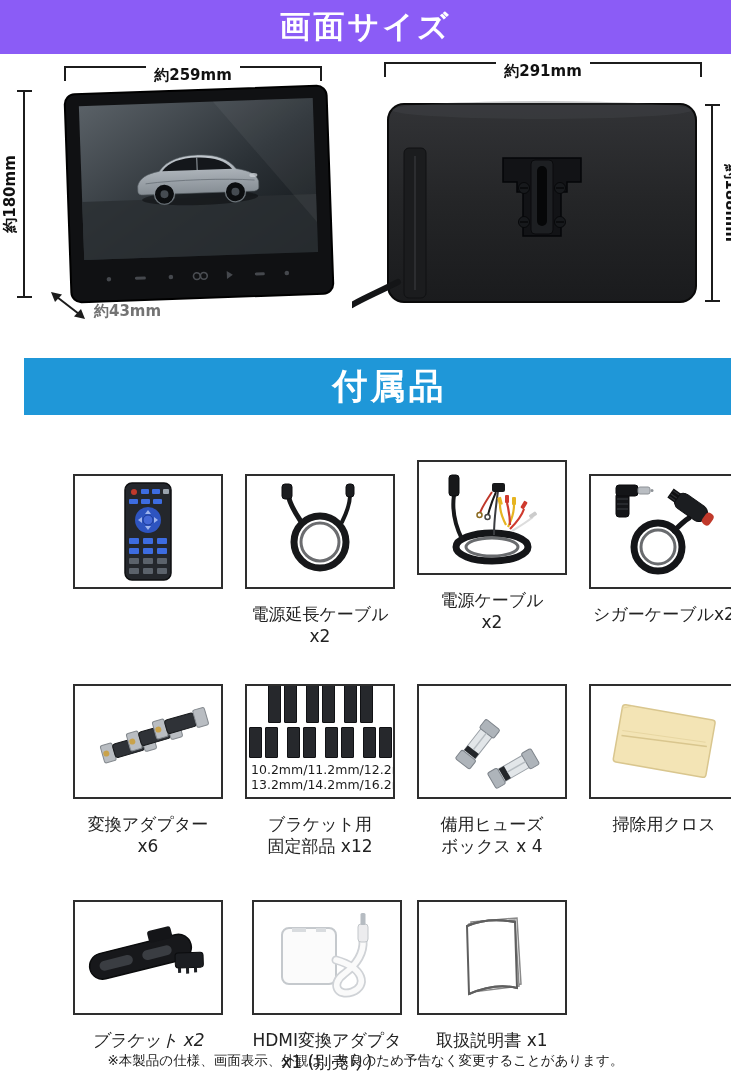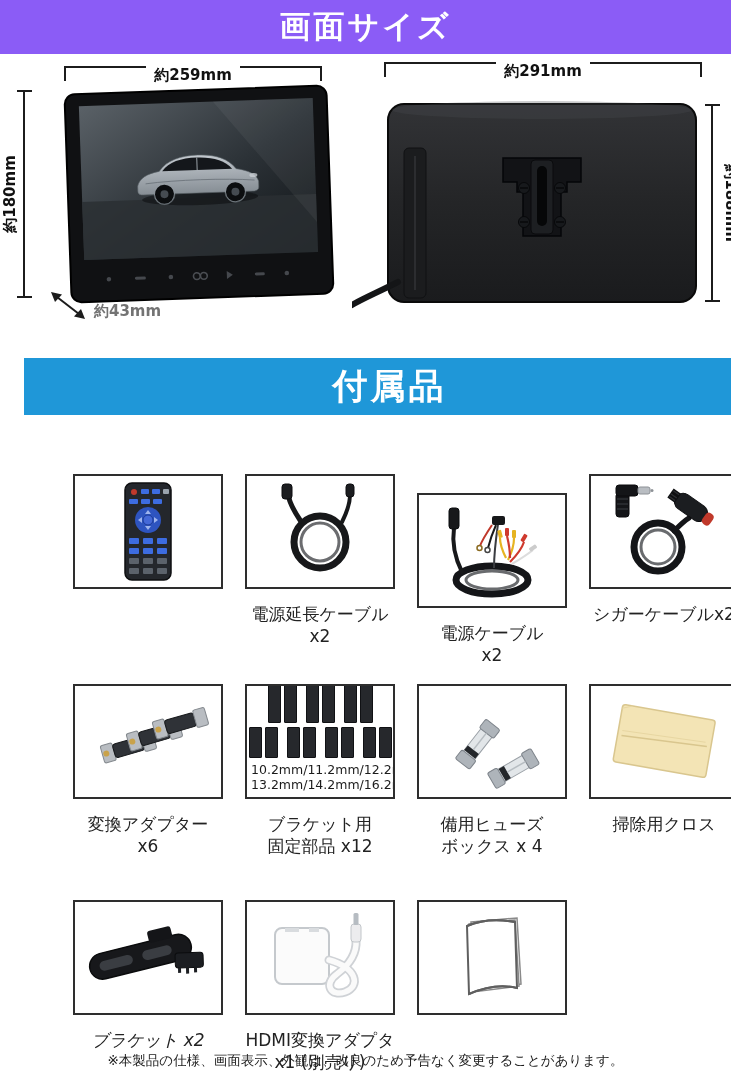--- a/index.html
+++ b/index.html
@@ -228,21 +228,21 @@
         <path d="M80 40 C 86 28, 88 21, 88 13" stroke="#17181a" stroke-width="4" fill="none" stroke-linecap="round"></path>
         <rect x="84" y="2" width="8" height="13" rx="3" fill="#1c1d20" stroke="#0c0d0f"></rect>
       </svg>
     </div>
     <figcaption class="cap">
       <span>電源延長ケーブル</span>
       <span class="l2">x2</span>
     </figcaption>
   </figure>
 
-  <figure class="acc" style="left:377px;top:477px;">
+  <figure class="acc" style="left:377px;top:444px;">
     <div class="abox">
       <svg width="124" height="102" viewBox="0 0 124 102">
         <ellipse cx="62" cy="80" rx="36" ry="14" fill="none" stroke="#141518" stroke-width="7"></ellipse>
         <ellipse cx="62" cy="80" rx="26" ry="9" fill="none" stroke="#2a2c30" stroke-width="3" opacity="0.7"></ellipse>
         <path d="M32 72 C 24 56, 22 42, 24 28" stroke="#17181a" stroke-width="4" fill="none" stroke-linecap="round"></path>
         <rect x="19" y="8" width="10" height="21" rx="3" fill="#17181a" stroke="#0b0c0e"></rect>
         <path d="M64 68 C 64 52, 66 38, 68 24" stroke="#3a3c40" stroke-width="2" fill="none"></path>
         <rect x="62" y="16" width="13" height="9" rx="2" fill="#17181a"></rect>
         <g stroke-width="2" fill="none">
           <path d="M62 25 C 56 34, 52 40, 50 46" stroke="#c0392b"></path>
@@ -435,21 +435,21 @@
           </g>
         </g>
       </svg>
     </div>
     <figcaption class="cap">
       <span>ブラケット x2</span>
       <span class="l2"></span>
     </figcaption>
   </figure>
 
-  <figure class="acc" style="left:205px;top:884px;">
+  <figure class="acc" style="left:212px;top:884px;">
     <div class="abox">
       <svg width="122" height="100" viewBox="0 0 122 100">
         <rect x="16" y="20" width="54" height="56" rx="7" fill="#fbfbfb" stroke="#c5c9cd" stroke-width="2"></rect>
         <rect x="26" y="20" width="14" height="4" fill="#d9dcdf"></rect>
         <rect x="50" y="20" width="10" height="4" fill="#d9dcdf"></rect>
         <path d="M70 52 C 98 60, 102 78, 86 84 C 72 89, 64 76, 78 66 C 90 57, 98 46, 97 32" stroke="#cfd2d6" stroke-width="9" fill="none" stroke-linecap="round"></path>
         <path d="M70 52 C 98 60, 102 78, 86 84 C 72 89, 64 76, 78 66 C 90 57, 98 46, 97 32" stroke="#fafafa" stroke-width="5.5" fill="none" stroke-linecap="round"></path>
         <rect x="92" y="16" width="10" height="18" rx="3" fill="#ececee" stroke="#c2c6ca"></rect>
         <rect x="94.5" y="5" width="5" height="12" rx="1.5" fill="#b6bcc2"></rect>
       </svg>
@@ -463,17 +463,21 @@
   <figure class="acc" style="left:377px;top:884px;">
     <div class="abox">
       <svg width="110" height="100" viewBox="0 0 110 100">
         <path d="M34 14 L80 10 L84 76 L38 82 Z" fill="#ffffff" stroke="#8a8a8a" stroke-width="1.5"></path>
         <path d="M32 16 L78 12 L82 78 L36 84 Z" fill="#ffffff" stroke="#8a8a8a" stroke-width="1.5"></path>
         <path d="M30 18 C 46 11, 62 11, 78 14 L 80 80 C 64 76, 48 79, 32 86 Z" fill="#ffffff" stroke="#5f5f5f" stroke-width="2"></path>
         <path d="M30 18 C 46 11, 62 11, 78 14" fill="none" stroke="#5f5f5f" stroke-width="2"></path>
         <path d="M32 86 C 48 79, 64 76, 80 80" fill="none" stroke="#5f5f5f" stroke-width="2"></path>
       </svg>
     </div>
+    <figcaption class="cap">
+      <span>取扱説明書 x1</span>
+      <span class="l2"></span>
+    </figcaption>
   </figure>
 
   <div class="note">※本製品の仕様、画面表示、外観は、改良のため予告なく変更することがあります。</div>
 
 </div>
 
 </body></html>

